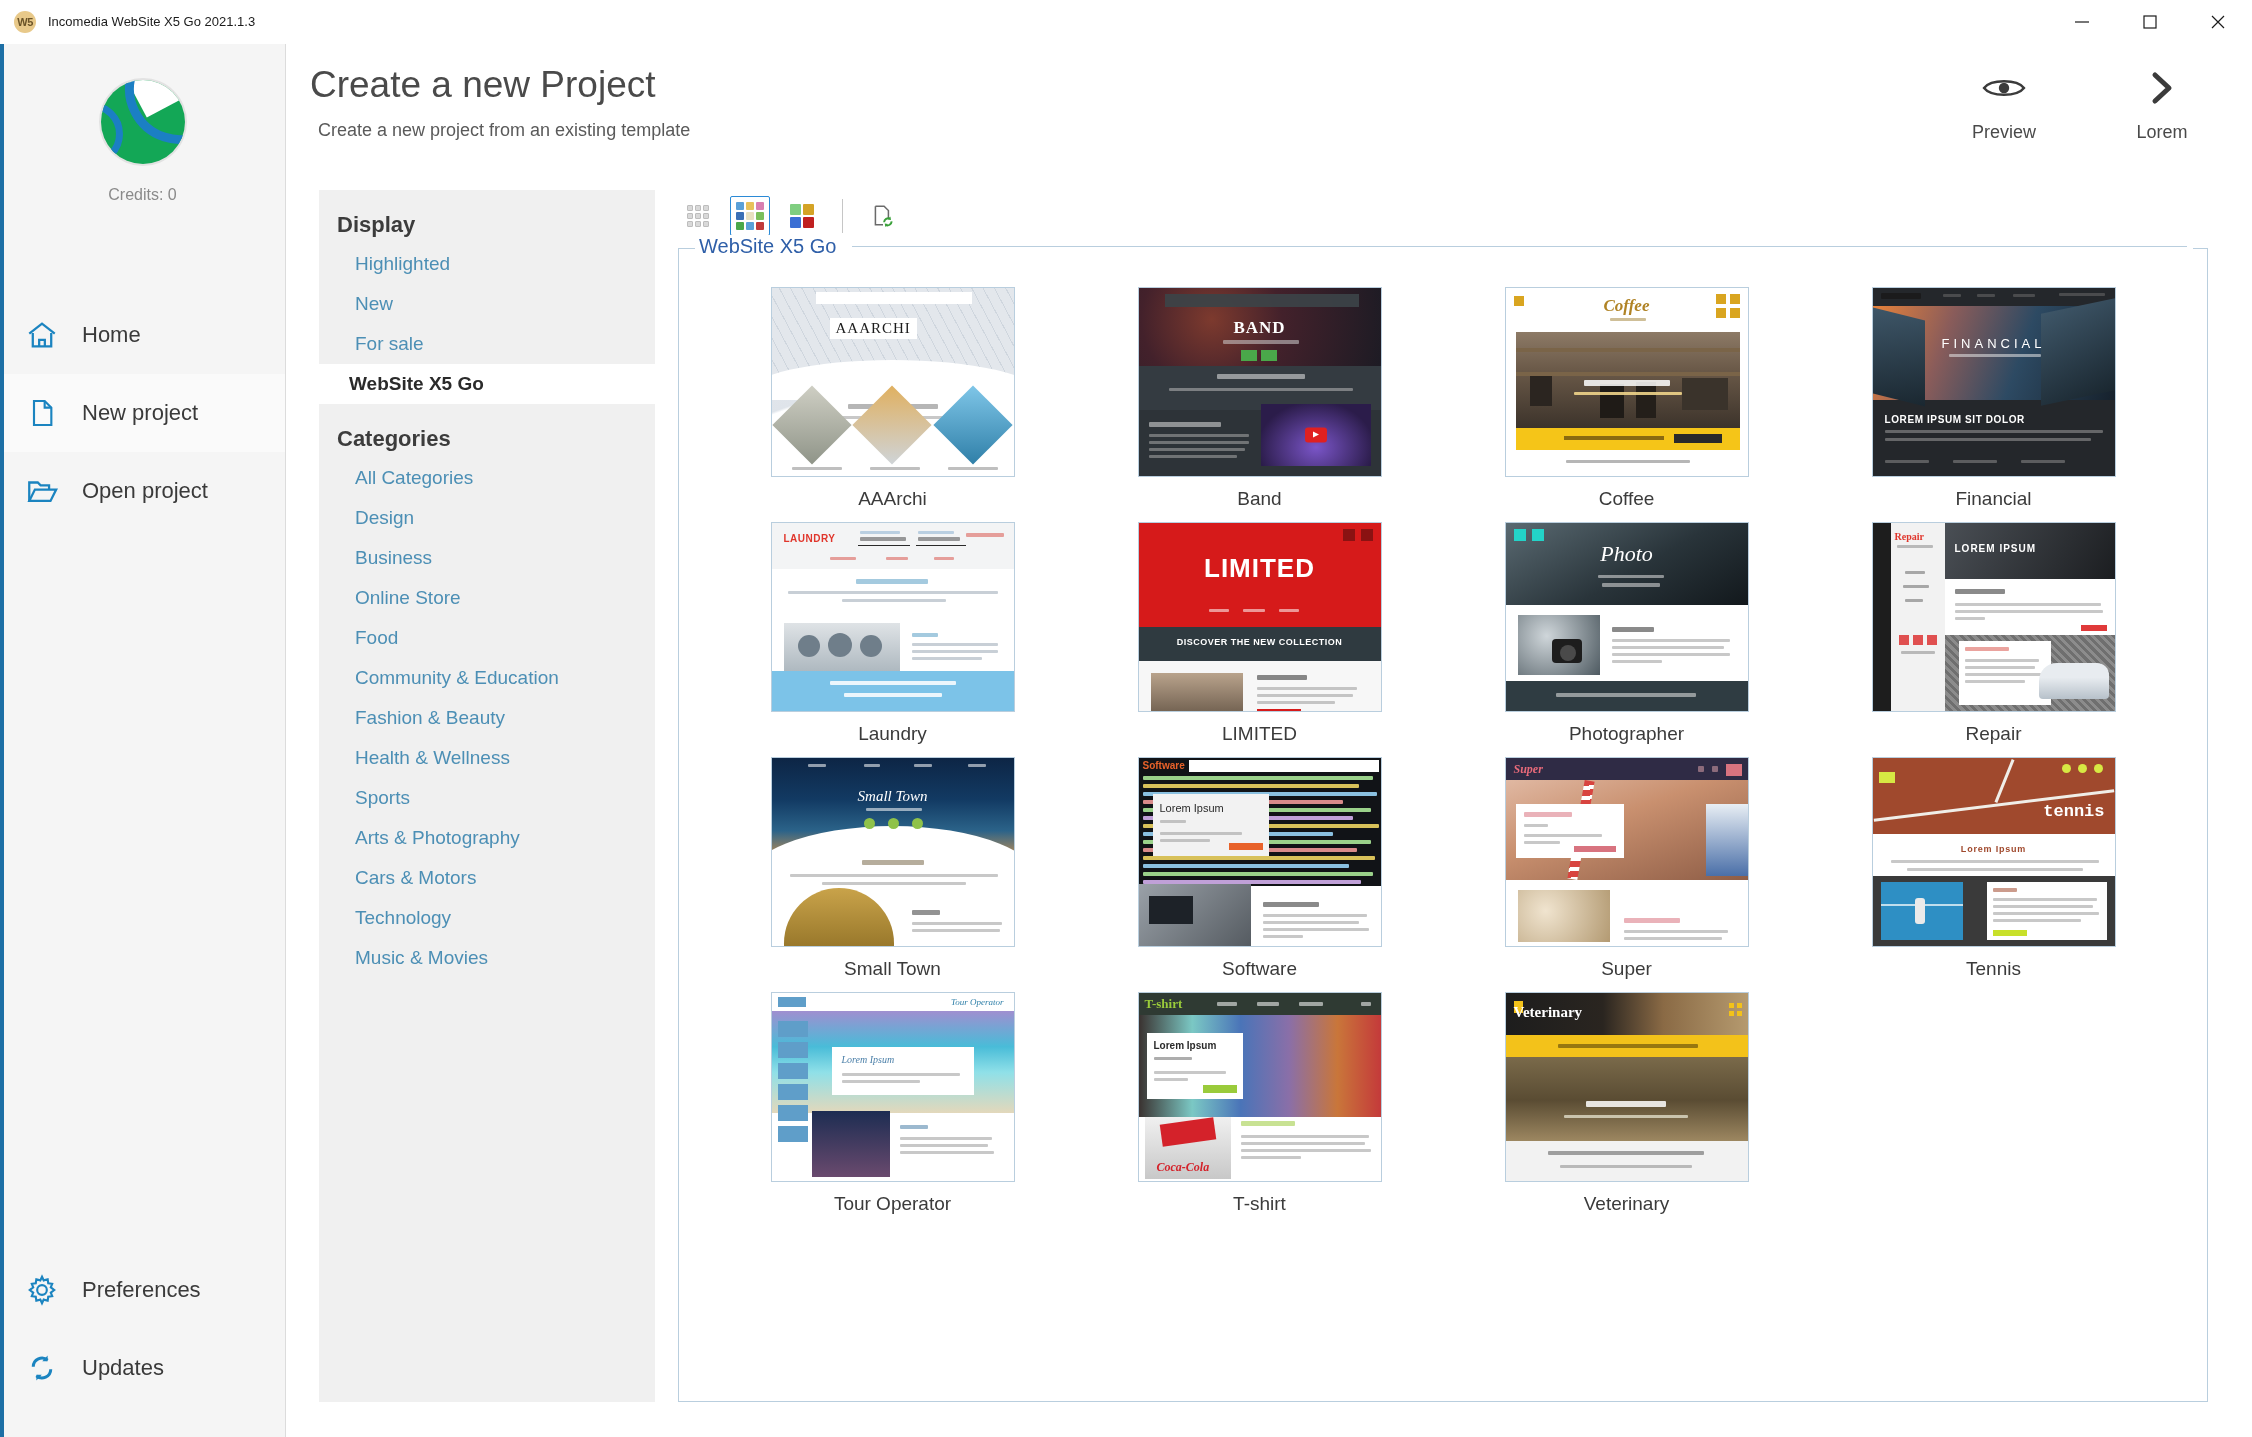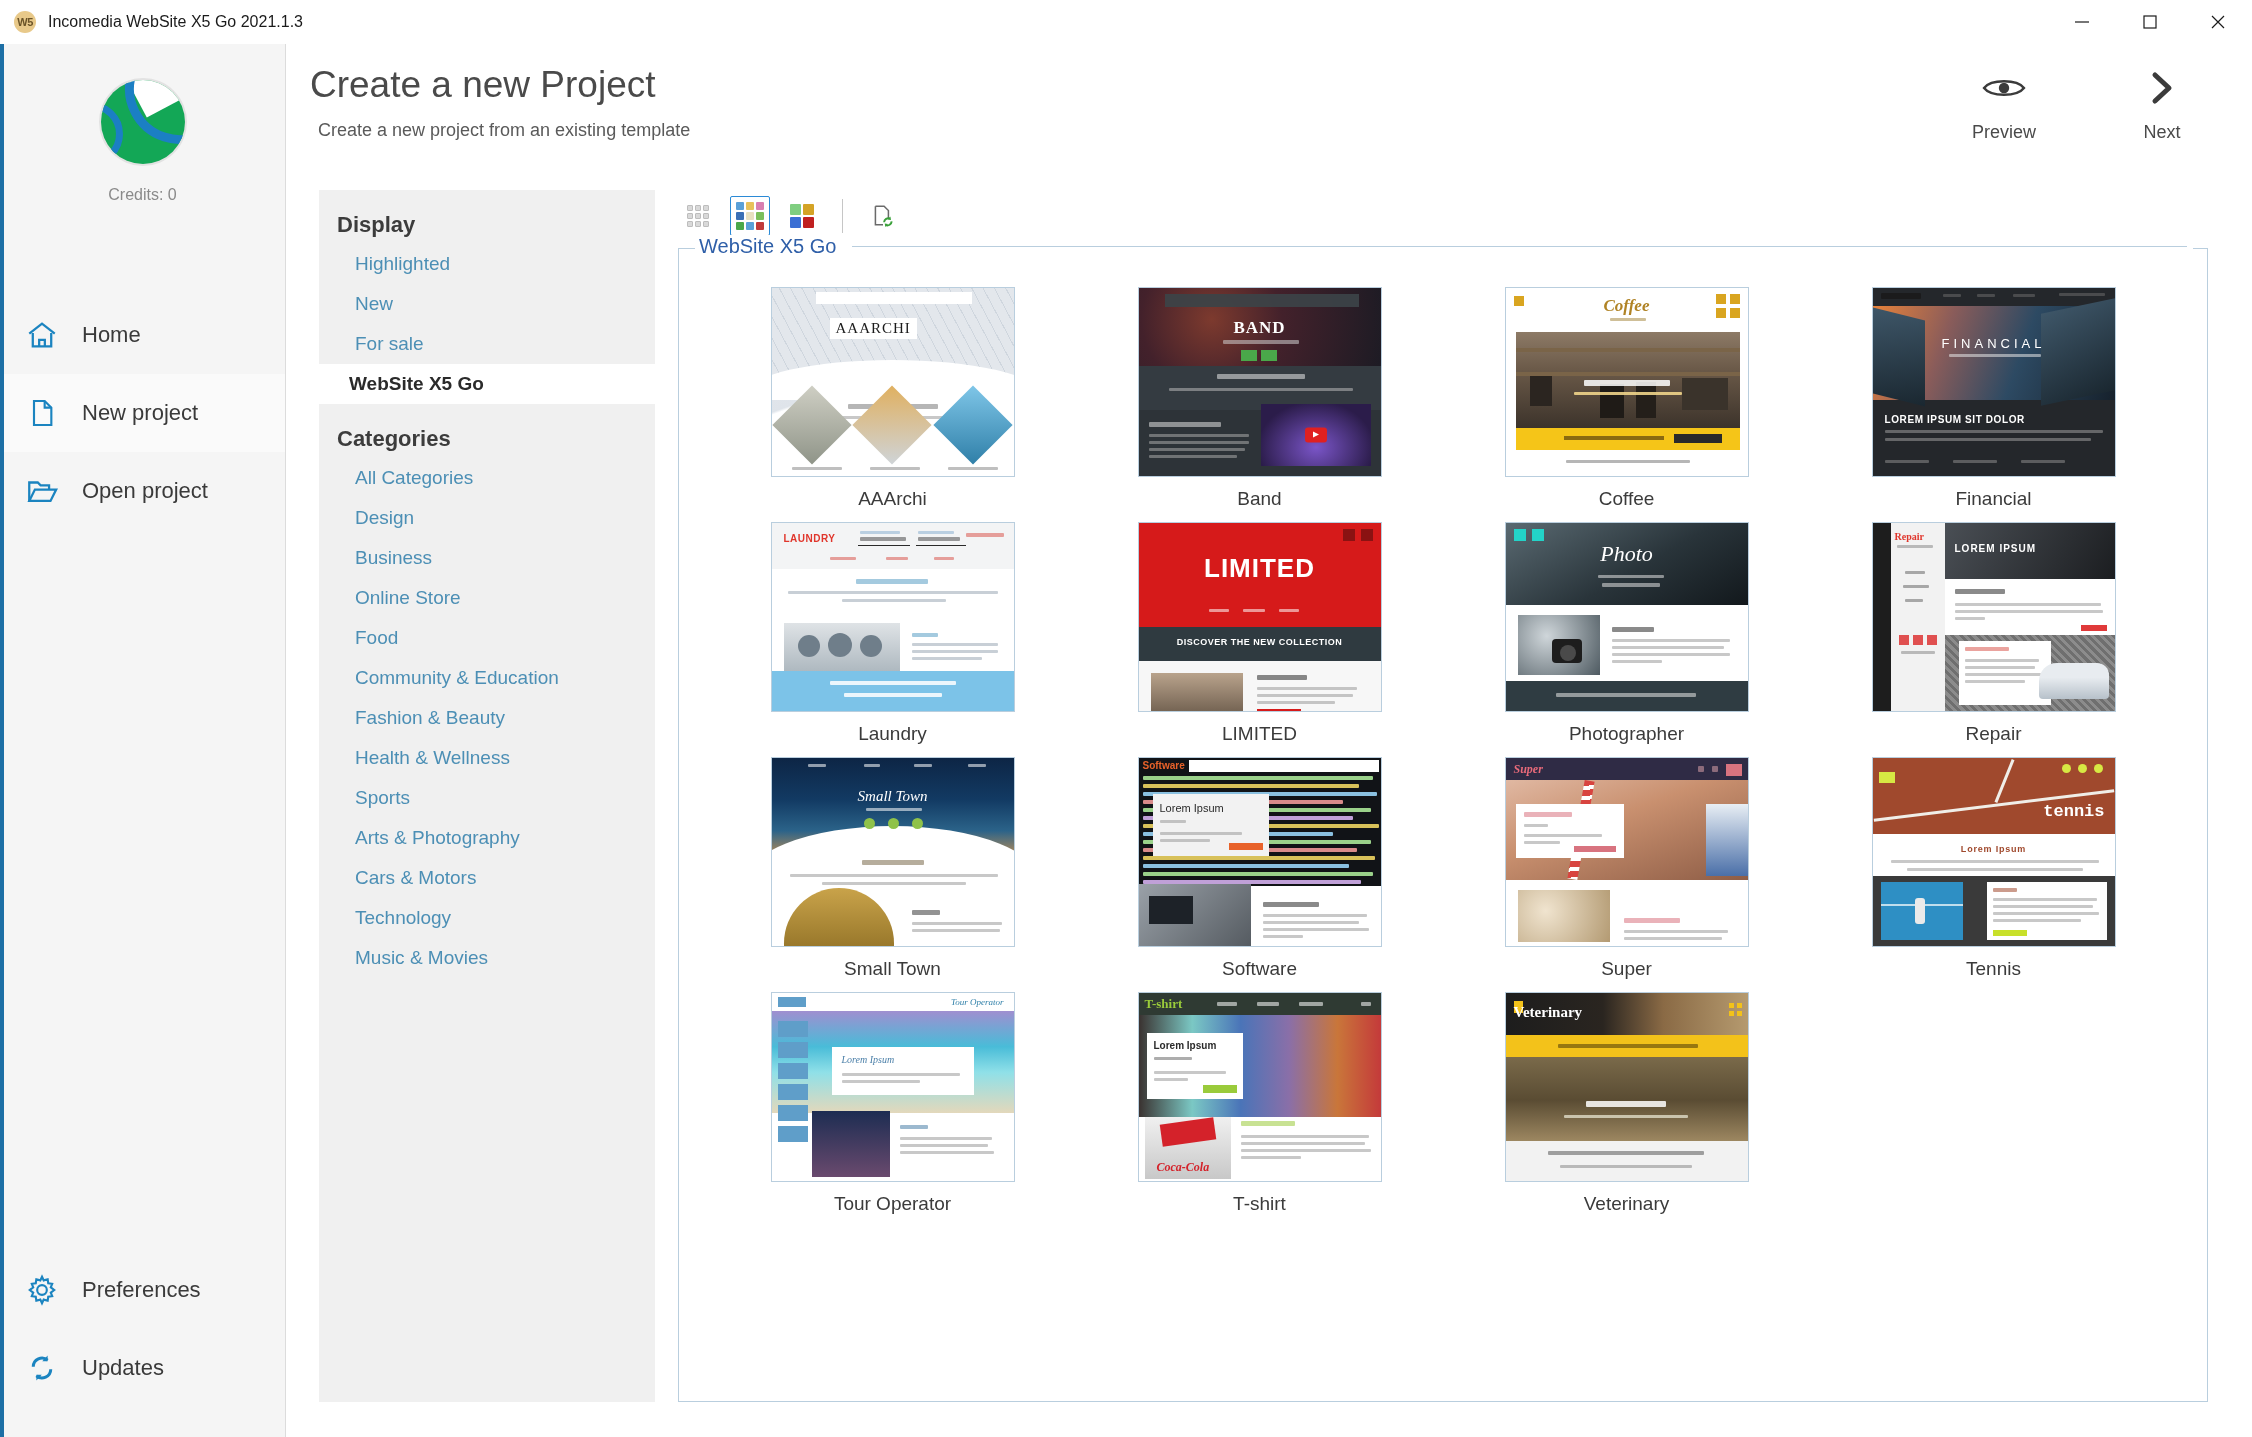--- a/index.html
+++ b/index.html
@@ -18,21 +18,21 @@
     border-bottom: 1px solid #ffffff;
   }
   .tb-logo {
     width: 22px; height: 22px; border-radius: 50%;
     background: #e8c98a;
     margin-left: 14px; margin-right: 12px;
     display: flex; align-items: center; justify-content: center;
     font-size: 11px; font-weight: bold; color: #6b5428;
     letter-spacing: -0.5px;
   }
-  .tb-title { font-size: 16px; color: #1b1b1b; }
+  .tb-title { font-size: 13px; color: #1b1b1b; }
   .tb-buttons { margin-left: auto; display: flex; height: 44px; }
   .tb-btn {
     width: 68px; height: 44px;
     display: flex; align-items: center; justify-content: center;
     color: #1b1b1b;
   }
   .tb-btn svg { display: block; }
 
   
   .rail {
@@ -443,21 +443,21 @@
         </svg>
       </span>
       <span class="h-action-lbl">Preview</span>
     </div>
     <div class="h-action">
       <span class="h-action-ico">
         <svg width="34" height="40" viewBox="0 0 34 40" fill="none" stroke="#3b3b3b" stroke-width="5" stroke-linecap="round" stroke-linejoin="round">
           <path d="M10 7 L24 20 L10 33"></path>
         </svg>
       </span>
-      <span class="h-action-lbl">Next</span>
+      <span class="h-action-lbl">Lorem</span>
     </div>
   </div>
 </div>
 
 <div class="filters">
   <div class="f-group-title">Display</div>
   <div class="f-item">Highlighted</div>
   <div class="f-item">New</div>
   <div class="f-item">For sale</div>
   <div class="f-item selected">WebSite X5 Go</div>

